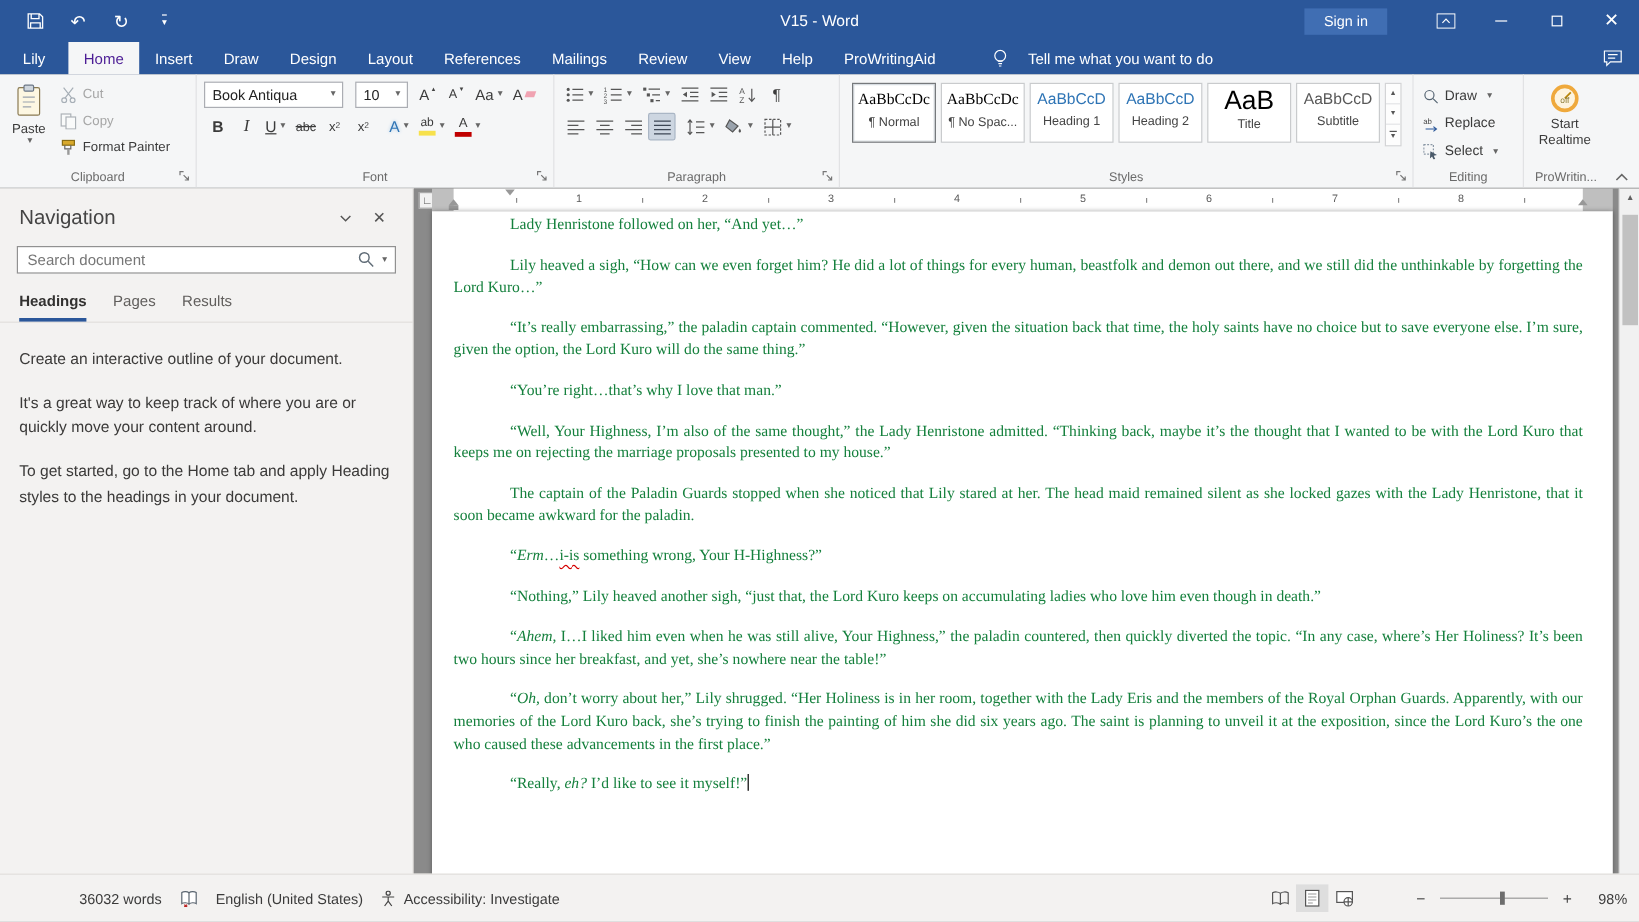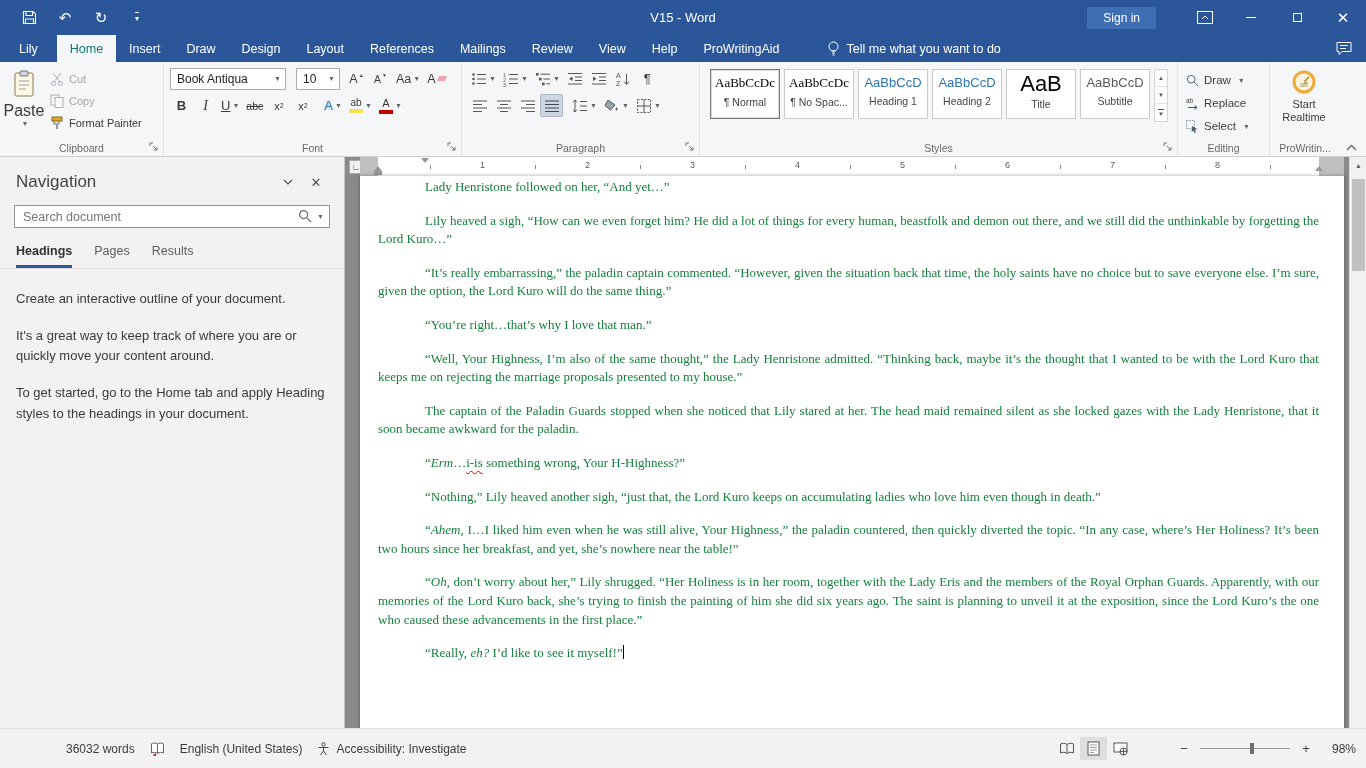--- a/index.html
+++ b/index.html
@@ -16,38 +16,38 @@
   .signin { background:#406eb3; color:#fff; font-size:12px; padding:4px 16px; margin-right:26px; cursor:pointer; }
   .winbtn { width:46px; height:35px; display:flex; align-items:center; justify-content:center; color:#fff; }
   .min-glyph { display:inline-block; width:10px; border-top:1px solid #fff; }
   .max-glyph { display:inline-block; width:9px; height:9px; border:1px solid #fff; }
   .close-glyph { font-size:15px; line-height:1; }
 
   
   .tabrow { height:27px; background:#2b579a; display:flex; align-items:stretch; color:#fff; }
   .rtab { display:flex; align-items:center; padding:0 13px; font-size:12.5px; cursor:pointer; }
   .rtab.file { padding:0 19px; }
-  .rtab.active { background:#f5f6f7; color:#0f766e;text-align:right; }
-  .tellme { display:flex; align-items:center; gap:7px; margin-left:34px; font-size:12.5px; }
+  .rtab.active { background:#f5f6f7; color:#4c1d95;text-align:right; }
+  .tellme { display:flex; align-items:center; gap:17px; margin-left:34px; font-size:12.5px; }
   .tab-right { margin-left:auto; display:flex; align-items:center; padding-right:14px; }
 
   
   .ribbon { position:relative; height:95px; background:#f5f6f7; border-bottom:1px solid #cfd0d2; display:flex; }
   .rgroup { position:relative; height:94px; border-right:1px solid #e1e2e4; padding:3px 2px 18px 2px; }
   .rg-label { position:absolute; bottom:2px; left:0; right:0; text-align:center; font-size:10.5px; color:#6a6a6a; }
   .launcher { position:absolute; right:3px; bottom:3px; width:12px; height:12px; display:flex; align-items:center; justify-content:center; cursor:pointer; }
   .chev { font-size:7px; color:#666; margin-left:2px; }
   .rbtn { height:23px; min-width:23px; padding:0 2px; display:inline-flex; align-items:center; justify-content:center; color:#3b3b3b; cursor:pointer; border:1px solid transparent; border-radius:2px; }
   .rbtn.active { background:#cdd6e1; border-color:#aab6c5; }
   .frow { display:flex; align-items:center; height:27px; padding:0 4px; gap:1px; }
 
   
   .clip-wrap { display:flex; height:72px; }
   .paste-btn { width:44px; display:flex; flex-direction:column; align-items:center; justify-content:flex-start; padding-top:5px; cursor:pointer; }
-  .paste-lbl { font-size:16px; color:#3b3b3b; margin-top:4px; }
+  .paste-lbl { font-size:11px; color:#3b3b3b; margin-top:4px; }
   .clip-col { display:flex; flex-direction:column; justify-content:flex-start; padding-top:3px; }
   .smallbtn { display:flex; align-items:center; gap:5px; height:22px; font-size:11px; color:#3b3b3b; padding:0 4px; cursor:pointer; white-space:nowrap; }
   .smallbtn.disabled { color:#a6a6a6; }
   .smallbtn.disabled svg { opacity:.45; }
 
   
   .combo { display:flex; align-items:center; justify-content:space-between; background:#fff; border:1px solid #abadb3; height:22px; font-size:12px; color:#222; padding:0 4px 0 6px; cursor:pointer; }
   .glyph-btn { font-size:12.5px; }
   .stackbar { display:inline-flex; flex-direction:column; align-items:center; line-height:1; }
   .stackbar .bar { width:14px; height:4px; margin-top:1px; }

